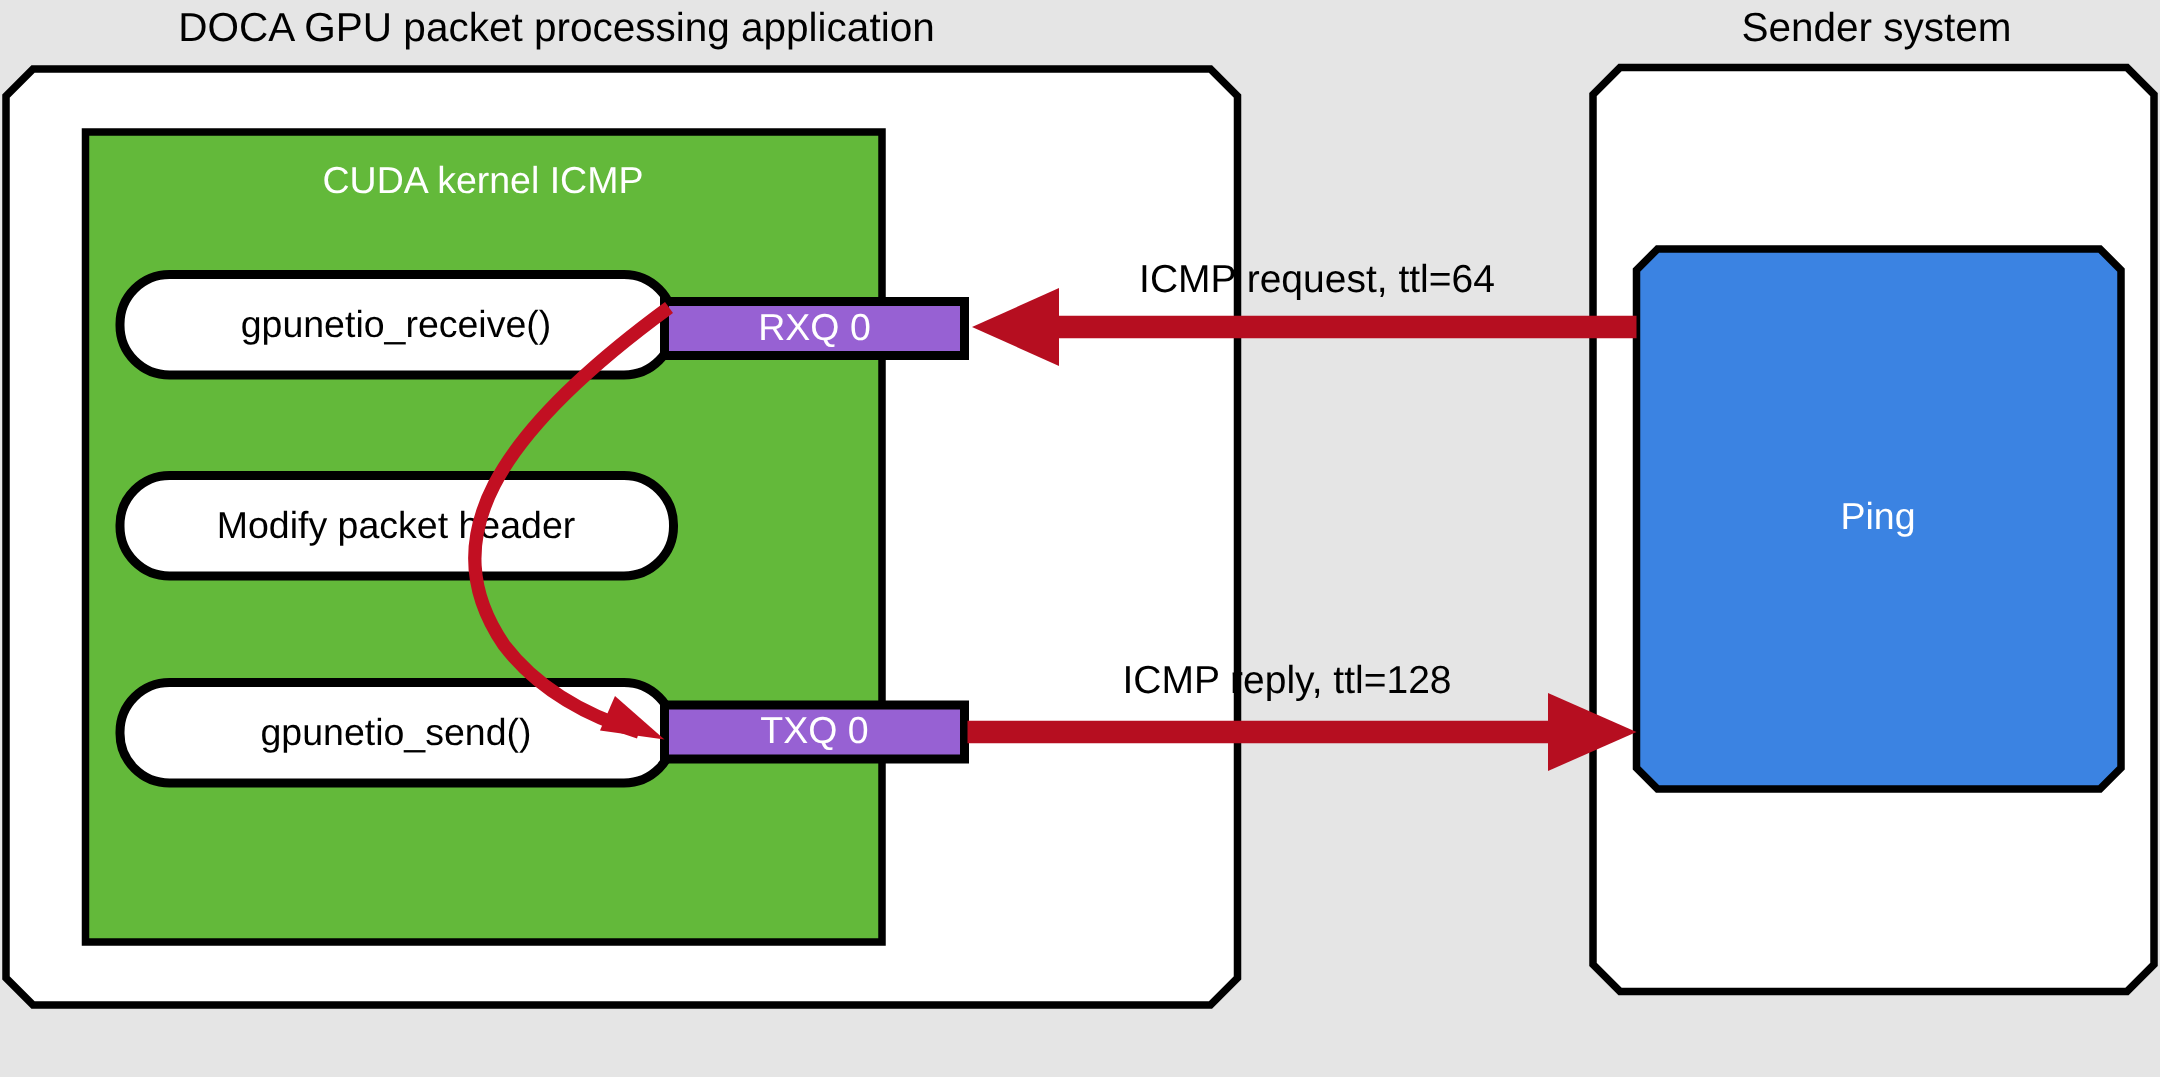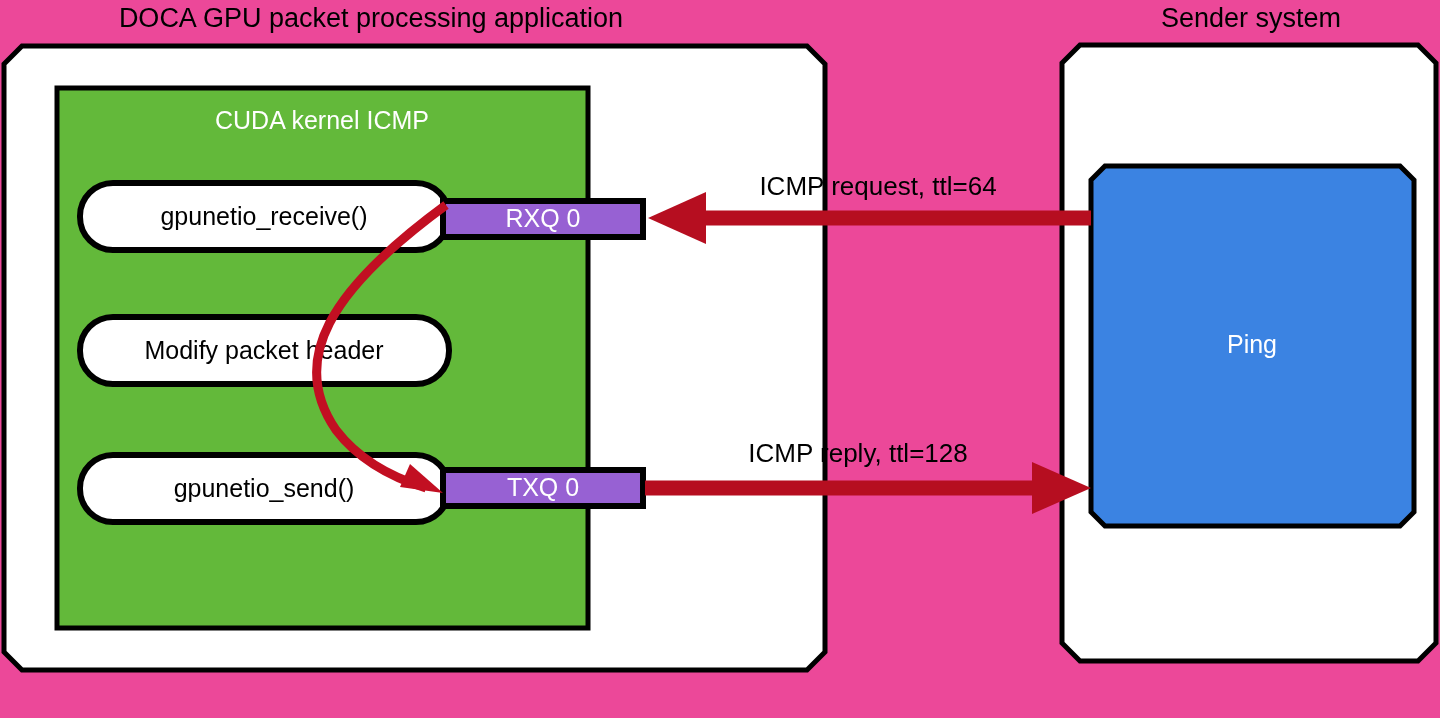--- a/index.html
+++ b/index.html
@@ -8,21 +8,21 @@
     padding: 0;
     background: #ffffff;
   }
   body {
     font-family: "Liberation Sans", sans-serif;
   }
   #diagram-root {
     position: relative;
     width: 1440px;
     height: 718px;
-    background: #ec4899;
+    background: #e5e5e5;
     overflow: hidden;
   }
   #diagram-svg {
     position: absolute;
     left: 0;
     top: 0;
     width: 1440px;
     height: 718px;
     display: block;
   }

